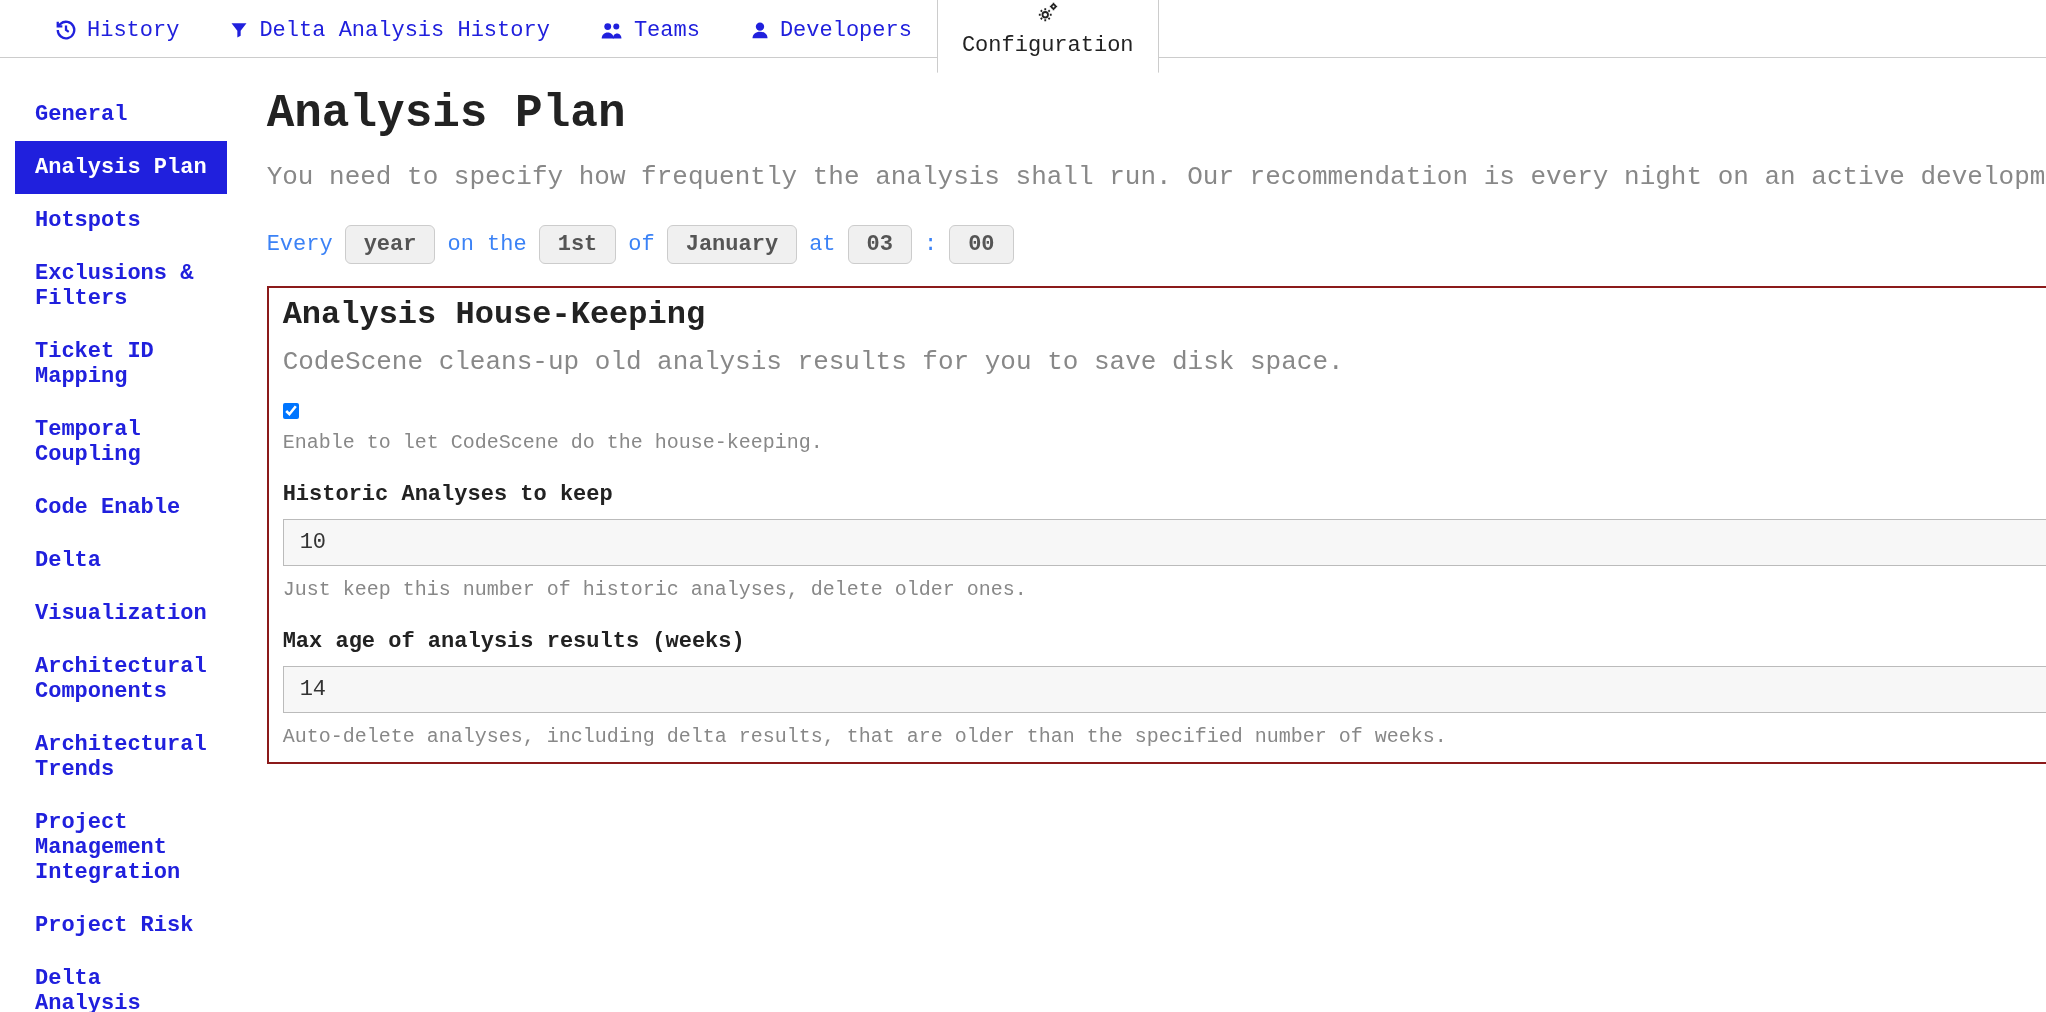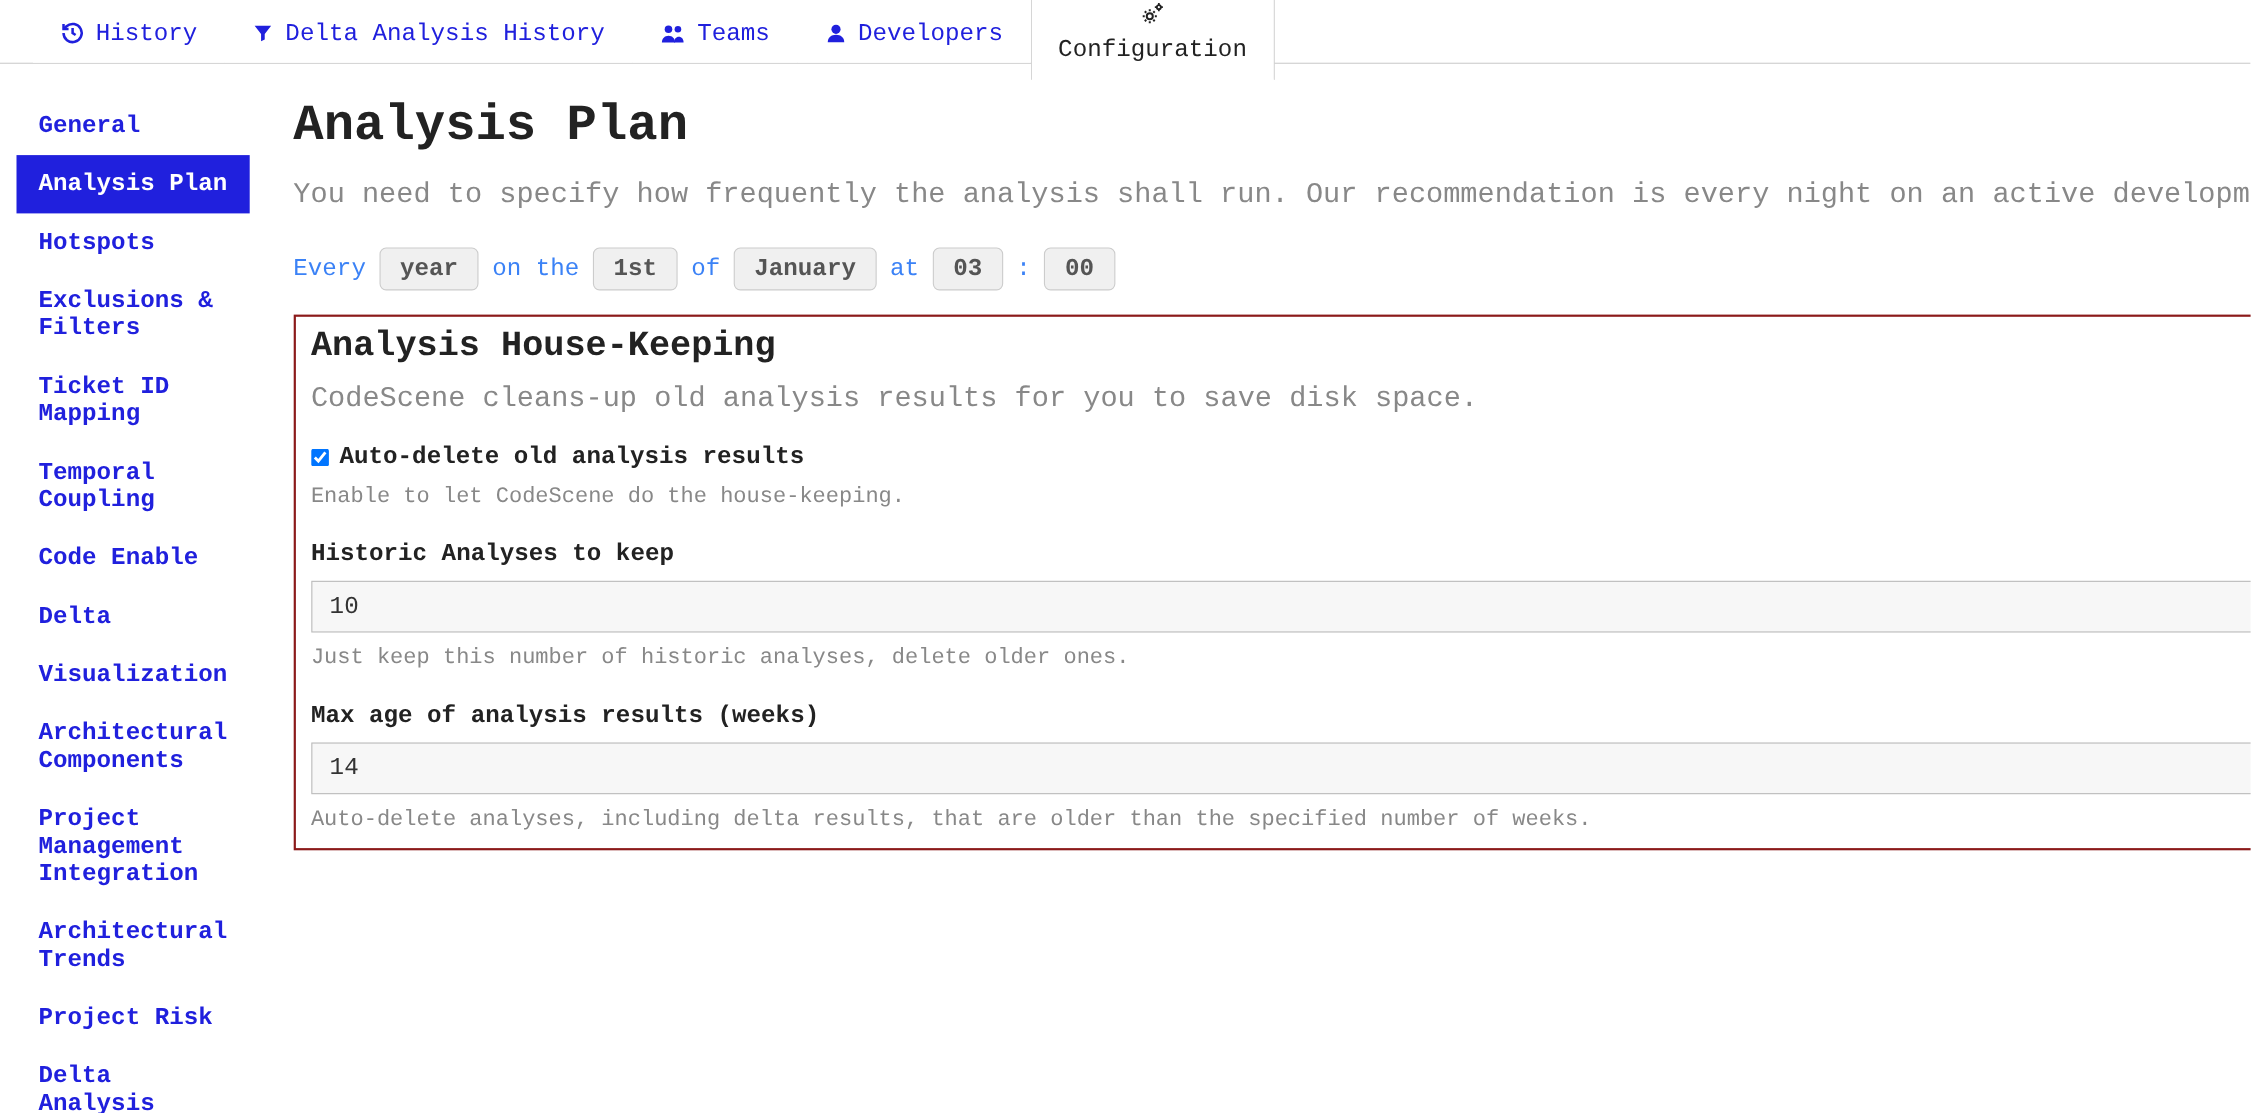--- a/index.html
+++ b/index.html
@@ -218,22 +218,22 @@
     <div class="sidebar-item">General</div>
     <div class="sidebar-item active">Analysis Plan</div>
     <div class="sidebar-item">Hotspots</div>
     <div class="sidebar-item">Exclusions &amp; Filters</div>
     <div class="sidebar-item">Ticket ID Mapping</div>
     <div class="sidebar-item">Temporal Coupling</div>
     <div class="sidebar-item">Code Enable</div>
     <div class="sidebar-item">Delta</div>
     <div class="sidebar-item">Visualization</div>
     <div class="sidebar-item">Architectural Components</div>
+    <div class="sidebar-item">Architectural Trends</div>
     <div class="sidebar-item">Project Management Integration</div>
-    <div class="sidebar-item">Architectural Trends</div>
     <div class="sidebar-item">Project Risk</div>
     <div class="sidebar-item">Delta Analysis</div>
   </div>
 
   <div class="main">
     <h1>Analysis Plan</h1>
     <p class="description">You need to specify how frequently the analysis shall run. Our recommendation is every night on an active development project and once a week on stable projects.</p>
 
     <div class="schedule-row">
       <span class="label">Every</span>
@@ -247,21 +247,20 @@
       <span class="label">:</span>
       <span class="sel">00</span>
     </div>
 
     <div class="housekeeping-box">
       <h2>Analysis House-Keeping</h2>
       <p class="housekeeping-desc">CodeScene cleans-up old analysis results for you to save disk space.</p>
 
       <div class="checkbox-row">
         <input type="checkbox" checked="" style="">
-        <label>Auto-delete old analysis results</label>
       </div>
       <p class="help-text">Enable to let CodeScene do the house-keeping.</p>
 
       <div class="field-label">Historic Analyses to keep</div>
       <input class="text-input" type="text" value="10" style="">
       <p class="help-text">Just keep this number of historic analyses, delete older ones.</p>
 
       <div class="field-label">Max age of analysis results (weeks)</div>
       <input class="text-input" type="text" value="14" style="">
       <p class="help-text" style="margin-bottom:0">Auto-delete analyses, including delta results, that are older than the specified number of weeks.</p>

